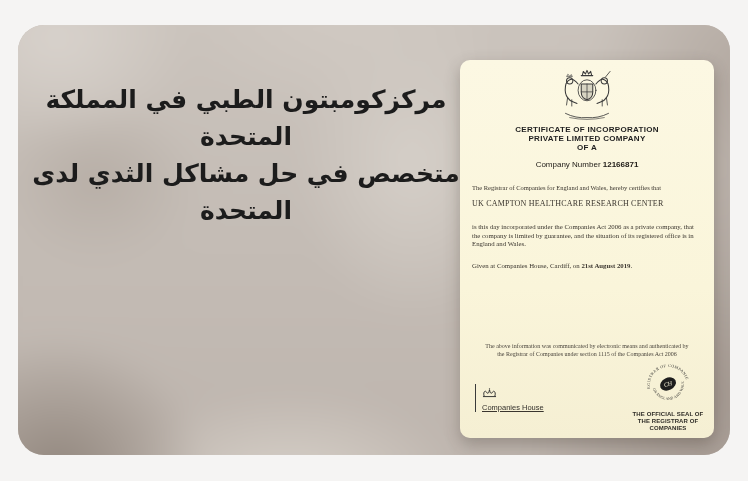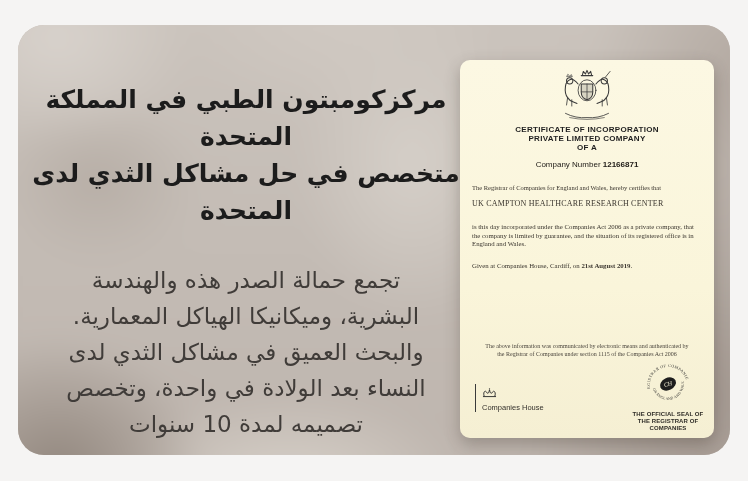--- a/index.html
+++ b/index.html
@@ -51,45 +51,38 @@
   .company-name  { margin-top:8px;  padding:0 12px; font-size:8px; letter-spacing:0.2px; }
   .inc-text      { margin-top:15px; padding:0 12px; font-size:6.8px; line-height:8.5px; }
   .given-line    { margin-top:13px; padding:0 12px; font-size:6.8px; }
   .given-line b  { font-weight:bold; }
   .footer-note {
     position:absolute; top:282px; left:24px; right:24px;
     text-align:center; font-size:6px; line-height:8px; color:#4a453d;
   }
   .ch-logo {
     position:absolute; left:15px; top:324px;
-    border-left:1.5px solid #3a3a3a; padding-left:6px;
+    border-left:1.5px solid #3a3a3a; padding-left:6px;text-decoration:underline;
   }
   .ch-label { font-size:7.5px; color:#33302b; margin-top:1px; }
   .seal-block { position:absolute; right:4px; top:301px; width:84px; text-align:center; }
   .seal-caption { margin-top:0px; font-size:6px; line-height:7px; font-weight:bold;
     color:#2e2b26; letter-spacing:0.1px; }
 </style>
 </head>
 <body>
 
 <div class="card">
   <div class="photo"></div>
 
   <div class="arabic-col">
     <div class="arabic-heading">
       <div>مركزكومبتون الطبي في المملكة المتحدة</div>
       <div>متخصص في حل مشاكل الثدي لدى</div>
       <div>المتحدة</div>
-    </div>
-    <div class="arabic-body">
-      <div>تجمع حمالة الصدر هذه والهندسة</div>
-      <div>البشرية، وميكانيكا الهياكل المعمارية.</div>
-      <div>والبحث العميق في مشاكل الثدي لدى</div>
-      <div>النساء بعد الولادة في واحدة، وتخصص</div>
-      <div>تصميمه لمدة 10 سنوات</div>
     </div>
   </div>
 
   <div class="certificate">
 
     <svg class="arms" viewBox="0 0 122 104" width="64" height="55">
       <g stroke="#3a3a3a" fill="none" stroke-width="2" stroke-linecap="round" stroke-linejoin="round">
         <path d="M52,16 l2,-8 4,5 3,-7 3,7 4,-5 2,8 z M50,16 h22"></path>
         <ellipse cx="61" cy="44" rx="17" ry="20" stroke-width="1.6"></ellipse>
         <path d="M50,32 h22 v15 q0,12 -11,15 q-11,-3 -11,-15 z" fill="#3a3a3a" fill-opacity="0.18"></path>

